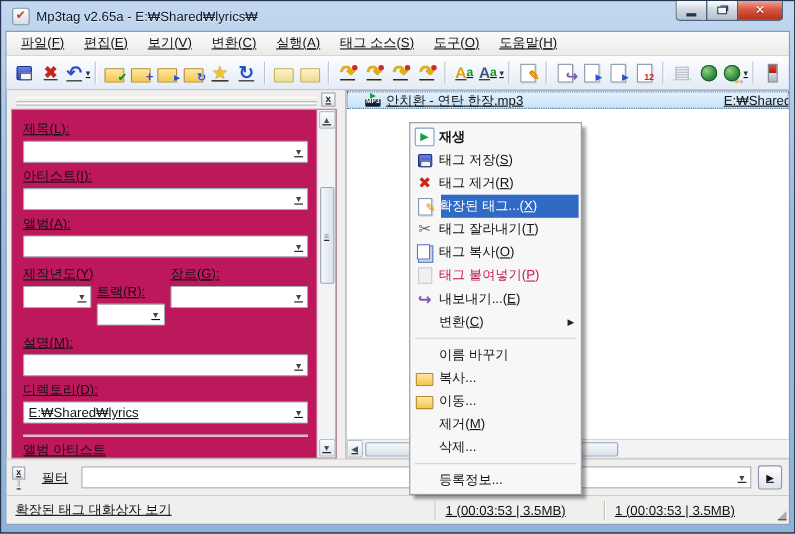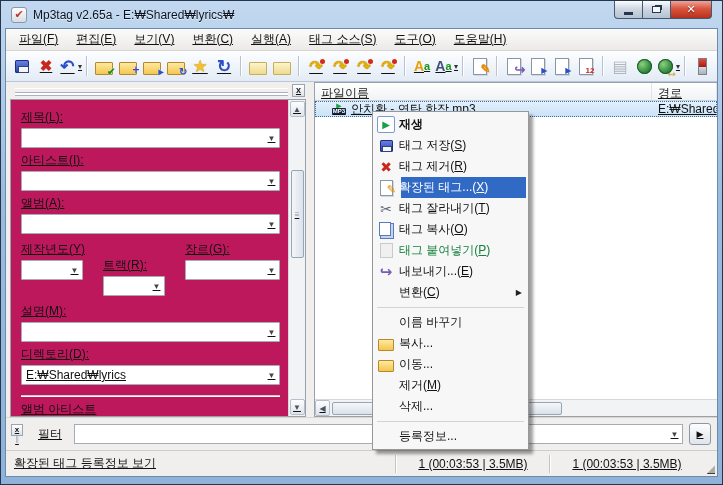--- a/index.html
+++ b/index.html
@@ -77,21 +77,21 @@
   .phead{ height:13px; display:flex; align-items:center; margin:0 1px 2px 1px; }
   .pgrip{ flex:1; height:5px; border-top:1px solid #fff; border-bottom:1px solid #aab2bd; margin:0 4px; box-shadow:0 2px 0 #fff, 0 3px 0 #aab2bd; }
   .pclose{ width:13px; height:13px; border:1px solid #9aa4b2; background:linear-gradient(#fff,#dde3ea); font-size:9px; font-weight:bold; line-height:10px; color:#222; text-align:center; }
   .pbody{ flex:1; border:1px solid #98a0ac; background:#be185d; display:flex; min-height:0; }
   .pfields{ flex:1; padding:6px 8px 0 10px; overflow:hidden; }
   .pfield{ margin-bottom:4px; }
   .plabel{ margin:3px 0 2px 0; white-space:nowrap; }
   .combo{ height:20px; background:#fff; border:1px solid #a5acb5; border-radius:1px; display:flex; align-items:center; padding-left:4px; }
   .cval{ flex:1; white-space:nowrap; overflow:hidden; }
   .carrow{ width:15px; color:#444; font-size:8px; text-align:center; flex:0 0 auto; }
-  .prow-multi{ display:flex; gap:20px; }
+  .prow-multi{ display:flex; gap:5px; }
   .prow-multi .pfield.flex{ flex:1; }
   .prule{ border-top:1px solid #cfcac4; border-bottom:1px solid #fff; margin:10px 0 4px 0; }
   .pscroll{ width:17px; flex:0 0 auto; background:#f2f3f5; border-left:1px solid #d5d9de; display:flex; flex-direction:column; align-items:center; }
   .sbtn{ width:15px; height:16px; font-size:8px; color:#4a5564; display:flex; align-items:center; justify-content:center; background:linear-gradient(#fdfdfd,#dfe5ec); border:1px solid #b5bfcb; border-radius:2px; margin:1px 0; }
   .sthumb{ width:13px; height:88px; margin-top:52px; background:linear-gradient(90deg,#f4f6f9,#dbe2ea); border:1px solid #98a5b5; border-radius:2px; display:flex; align-items:center; justify-content:center; color:#8a95a5; font-size:8px; }
   .strack{ flex:1; }
 
   .splitter{ width:8px; flex:0 0 auto; }
 
   .filelist{ flex:1; display:flex; flex-direction:column; border:1px solid #98a0ac; border-right:none; background:#fff; min-width:0; }
@@ -118,33 +118,33 @@
   .flabel{ white-space:nowrap; padding:0 6px 0 8px; }
   .fcombo{ flex:1; height:20px; background:#fff; border:1px solid #a5acb5; display:flex; align-items:center; }
   .finput{ flex:1; border:none; outline:none; height:16px; font:inherit; padding-left:4px; background:transparent; }
   .frun{ width:22px; height:22px; border:1px solid #8a97a8; border-radius:3px; background:linear-gradient(#fdfdfd,#dfe5ec); font-size:9px; color:#111; display:flex; align-items:center; justify-content:center; }
 
   
   .statusbar{ height:26px; border-top:1px solid #d0cdc9; background:#f0efee; display:flex; align-items:center; }
   .scell{ padding:0 8px; white-space:nowrap; overflow:hidden; }
   .scell.hint{ flex:1; }
   .sdiv{ width:2px; height:18px; border-left:1px solid #c6c3bf; border-right:1px solid #fff; }
-  .scell.num{ width:152px; text-align:center; flex:0 0 auto; }
+  .scell.num{ width:152px; text-align:left; flex:0 0 auto; }
   .sgrip{ width:14px; height:100%; color:#b0aca7; font-size:10px; display:flex; align-items:flex-end; justify-content:flex-end; padding:0 2px 2px 0; }
 
   
   .ctxmenu{ position:absolute; left:371px; top:110px; width:157px; z-index:50;
     background:#f7f7f7; border:1px solid #979797; box-shadow:4px 4px 3px rgba(0,0,0,.38); padding:2px; }
   .mrow{ height:21px; display:flex; align-items:center; padding-right:4px; position:relative; }
   .mrow .ci{ width:18px; height:17px; margin:0 4px 0 2px; flex:0 0 auto; position:relative; display:flex; align-items:center; justify-content:center; }
   .mlbl{ white-space:nowrap; }
   .mlbl.bold{ font-weight:bold;text-align:center; }
   .mrow.hl{ background:linear-gradient(to right, transparent 26px, #316ac5 26px); }
   .mrow.hl .mlbl{ color:#fff; }
-  .mrow.dis .mlbl{ color:#15803d; }
+  .mrow.dis .mlbl{ color:#be185d; }
   .mrow.dis .ci{ opacity:.55; }
   .subarrow{ margin-left:auto; font-size:8px; color:#222; }
   .msep{ border-top:1px solid #d4d4d4; margin:4px 2px; }
 
   .ci-play{ border:1px solid #7a9ad0; background:#fff; border-radius:2px; }
   .ci-play::before{ content:"▶"; color:#18a048; font-size:10px; }
   .ci-save::before{ content:""; width:13px; height:12px; border-radius:2px; background:linear-gradient(#6b86e8,#2a3fa8); box-shadow:inset 0 0 0 1px #1d2c80; }
   .ci-save::after{ content:""; position:absolute; left:5px; bottom:2px; width:8px; height:4px; background:#f2f5fa; border:1px solid #31427c; }
   .ci-remove::before{ content:"✖"; color:#c9271d; font-weight:bold; font-size:14px; }
   .ci-edit::before{ content:""; width:11px; height:14px; background:#fff; border:1px solid #8a97a8; box-shadow:1px 1px 0 #cfd8e2; }
@@ -360,24 +360,20 @@
             <span class="sthumb">≡</span>
             <span class="strack"></span>
             <span class="sbtn">▼</span>
           </div>
         </div>
       </div>
 
       <div class="splitter"></div>
 
       <div class="filelist">
-        <div class="lheader">
-          <span class="hcell name">파일이름</span>
-          <span class="hcell path">경로</span>
-        </div>
         <div class="lbody">
           <div class="lrow">
             <span class="rcell name">
               <span class="fic">
                   <span class="p">▶</span>
                   <span class="m">MP3</span>
                 </span>
               <span>안치환 - 연탄 한장.mp3</span>
             </span>
             <span class="rcell path">E:₩Shared₩</span>
@@ -398,21 +394,21 @@
       </span>
       <span class="flabel">필터</span>
       <span class="fcombo">
         <input class="finput" value="" style="">
         <span class="carrow">▼</span>
       </span>
       <span class="frun">▶</span>
     </div>
 
     <div class="statusbar">
-      <span class="scell hint">확장된 태그 등록정보 보기</span>
+      <span class="scell hint">확장된 태그 대화상자 보기</span>
       <span class="sdiv"></span>
       <span class="scell num">1 (00:03:53 | 3.5MB)</span>
       <span class="sdiv"></span>
       <span class="scell num">1 (00:03:53 | 3.5MB)</span>
       <span class="sgrip">◢</span>
     </div>
 
   </div>
 
   <div class="ctxmenu">

